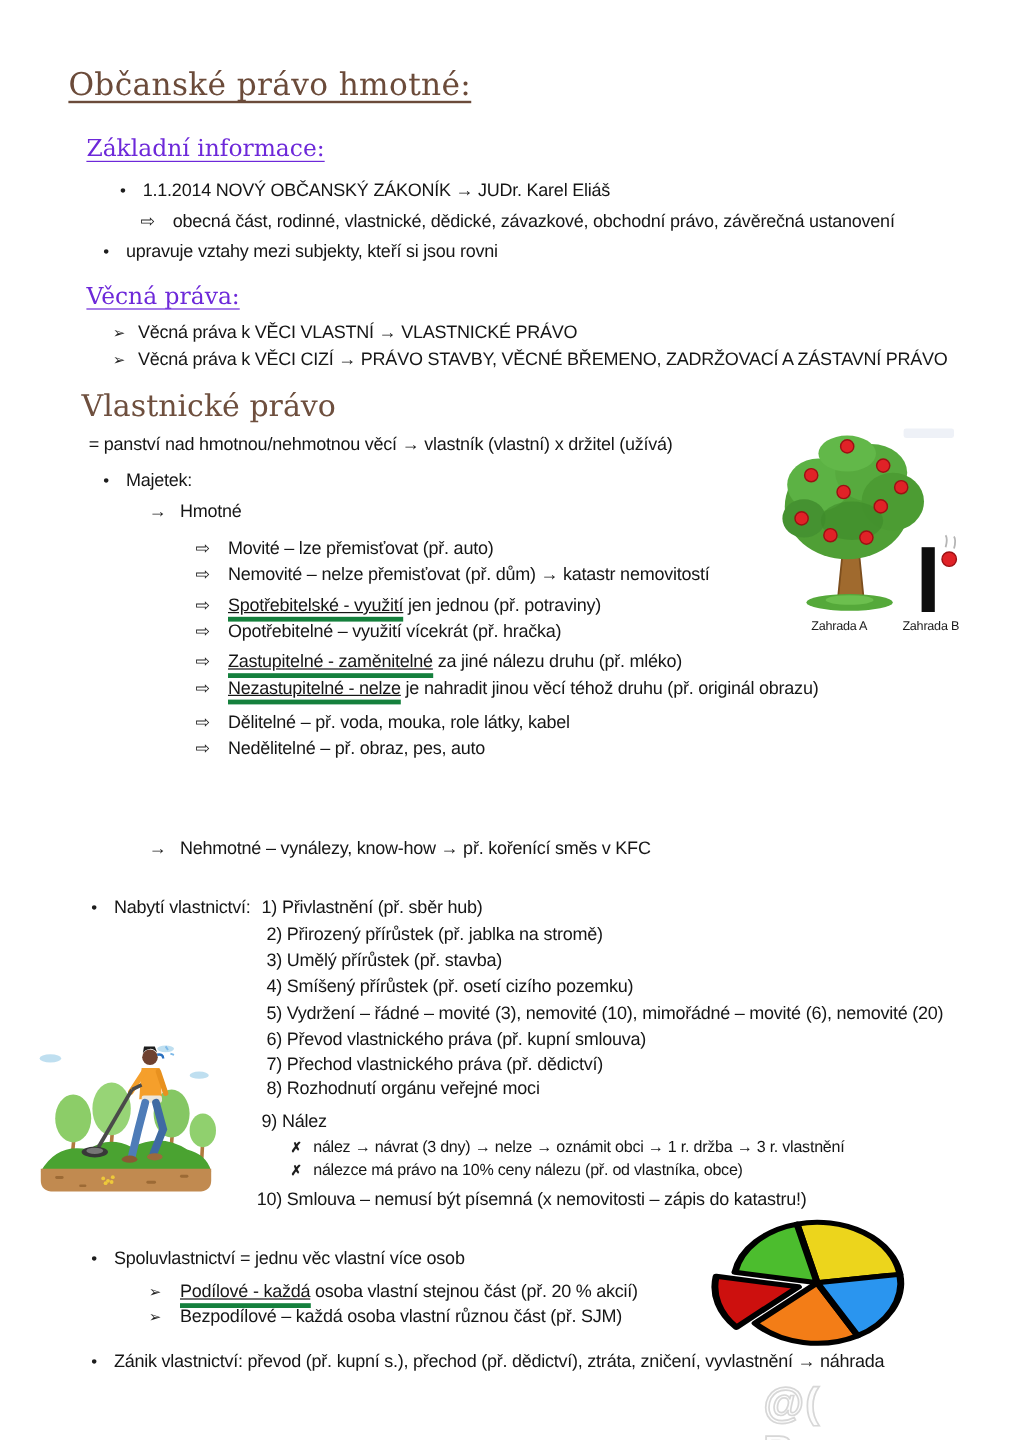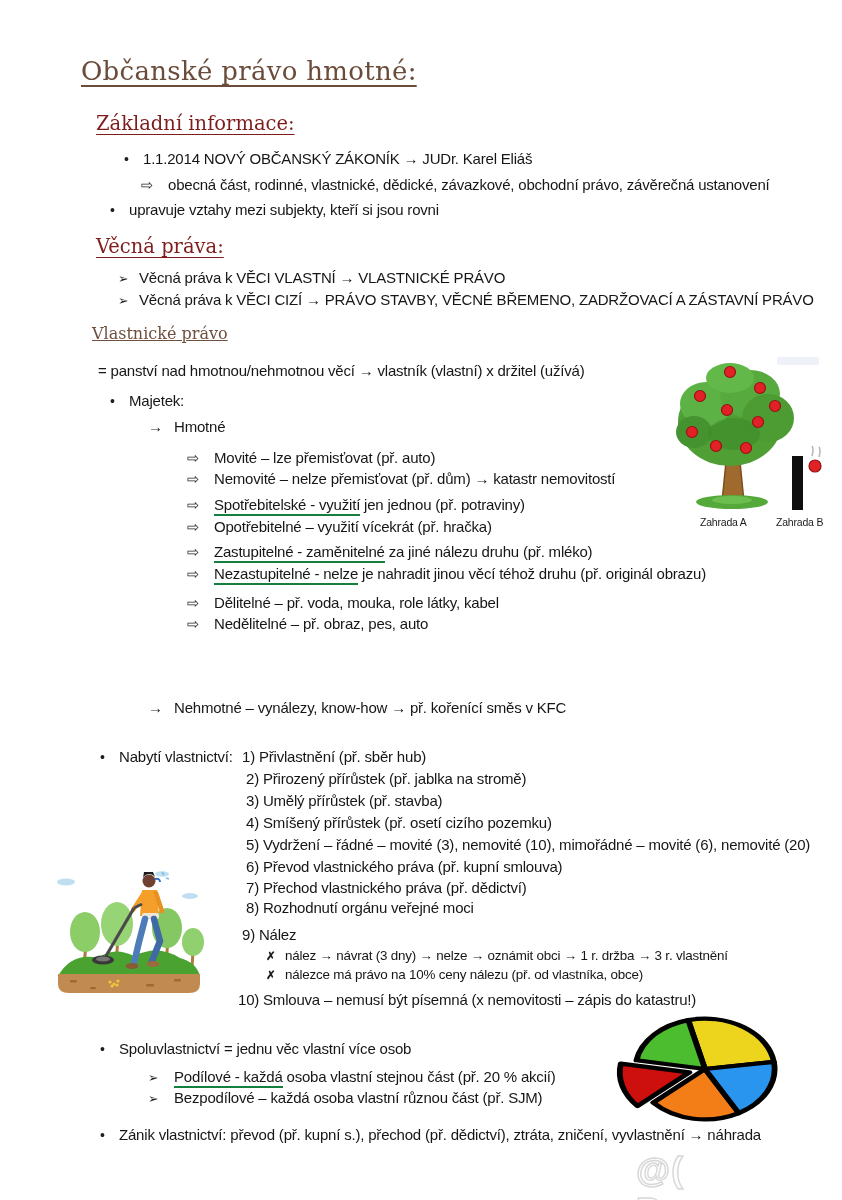--- a/index.html
+++ b/index.html
@@ -1,36 +1,36 @@
 <!DOCTYPE html>
 <html lang="cs"><head>
 <meta charset="utf-8">
 <style>
   html,body{margin:0;padding:0;background:#ffffff;}
   #page{position:relative;width:842px;height:1200px;background:#ffffff;overflow:hidden;
         font-family:"Liberation Sans",sans-serif;color:#161616;}
-  .abs{position:absolute;white-space:nowrap;margin-left:24px;}
+  .abs{position:absolute;white-space:nowrap;}
   
   .h1{font-family:"DejaVu Serif","Liberation Serif",serif;font-size:26px;color:#6b4b3a;
       text-decoration:underline;text-underline-offset:5px;text-decoration-thickness:1.5px;letter-spacing:.3px;}
-  .h2{font-family:"DejaVu Serif","Liberation Serif",serif;font-size:19.5px;color:#7f1d1d;
+  .h2{font-family:"DejaVu Serif","Liberation Serif",serif;font-size:19.5px;color:#6d28d9;
       text-decoration:underline;text-underline-offset:4px;}
-  .h3{font-family:"DejaVu Serif","Liberation Serif",serif;font-size:16px;color:#6e4f3e;text-decoration:underline;}
+  .h3{font-family:"DejaVu Serif","Liberation Serif",serif;font-size:25px;color:#6e4f3e;}
   
   .t{font-size:15px;letter-spacing:-0.2px;}
   .sm{font-size:13.4px;letter-spacing:-0.2px;}
   
   .mk{display:inline-block;vertical-align:baseline;color:#1d1d1d;}
   .mk-bullet{width:19px;font-size:14px;}
   .mk-chev{width:21px;font-size:12.5px;}
   .mk-box{width:27px;font-size:14.5px;}
   .mk-arrow{width:26px;font-weight:bold;font-size:15px;}
   .mk-cross{width:19px;font-size:11.5px;font-weight:bold;}
   
-  .key{border-bottom:2px solid #15803d;padding-bottom:0.5px;}
+  .key{text-decoration:underline;border-bottom:4px solid #15803d;padding-bottom:0.5px;}
   .treelabel{position:absolute;font-size:10.5px;font-weight:normal;color:#1c1c1c;letter-spacing:-0.2px;}
   .artifact{position:absolute;background:#eef1f7;border-radius:2px;}
   .watermark{position:absolute;font-weight:bold;font-size:35px;letter-spacing:1px;
              color:#fdfdfd;-webkit-text-stroke:1.4px #d7d7d7;}
 </style>
 </head>
 <body>
 
 <div id="page">
 

